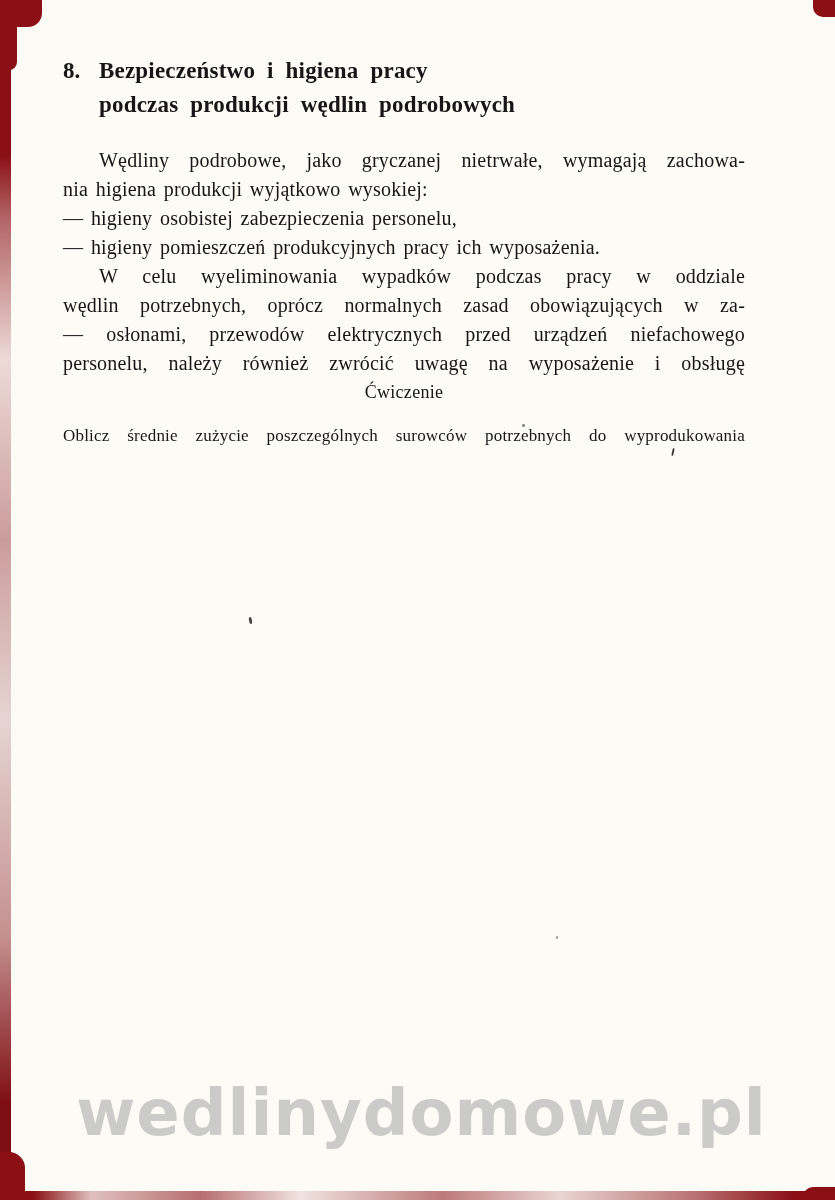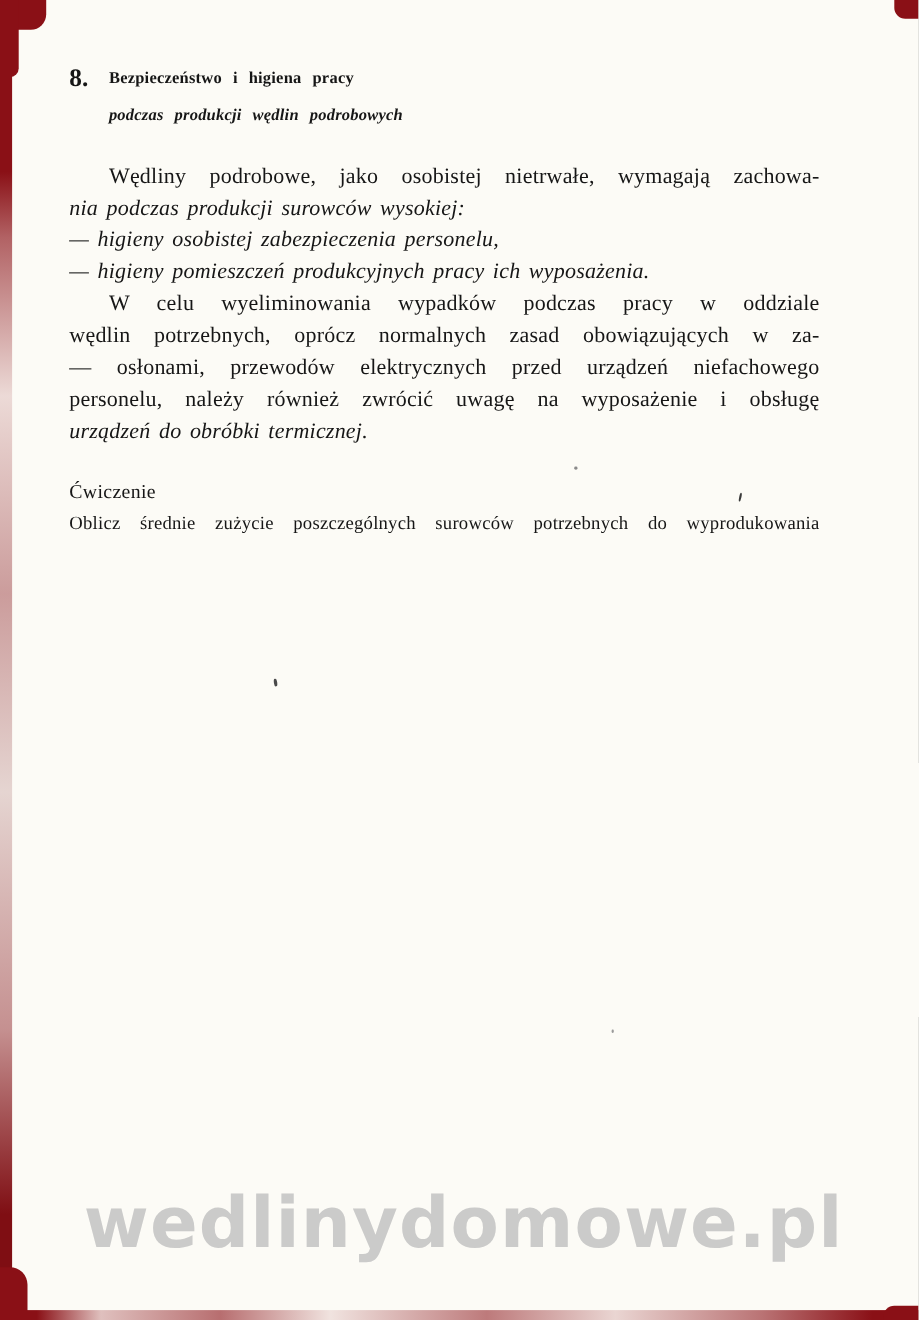--- a/index.html
+++ b/index.html
@@ -53,39 +53,39 @@
   .speck-3 { left:249px; top:617px; width:3px; height:7px; background:#4a4a4a; transform:rotate(-8deg); }
   .speck-4 { left:556px; top:936px; width:2px; height:3px; background:#9a9a9a; }
 
   
   .content { position:absolute; left:63px; top:54px; width:682px; }
 
   .tline {
     text-align:justify;
     text-align-last:justify;
   }
-  .tline-last { text-align-last:left;font-style:italic; }
+  .tline-last { text-align-last:left; }
 
   .heading { display:flex; margin-bottom:24px; }
   .hnum {
     width:36px; flex:0 0 36px;
     font-weight:bold; font-size:23px; line-height:34px;
   }
   .htext { flex:1; }
   .heading .tline, .heading .tline-last {
     text-align:right; text-align-last:left;
-    font-weight:bold; font-size:15px; line-height:34px;
+    font-weight:bold; font-size:23px; line-height:34px;
     word-spacing:6px; letter-spacing:.2px;
   }
 
   .para { font-size:20px; line-height:29px; word-spacing:2.5px; letter-spacing:.2px; margin:0; }
   .para-indent .tline:first-child { text-indent:36px; }
 
-  .exercise-label { margin-top:26px; font-size:18px; letter-spacing:.3px; }
-  .exercise-text { margin-top:2px; font-size:17px; line-height:24px; word-spacing:1.5px; letter-spacing:.2px; }
+  .exercise-label { font-size:18px; letter-spacing:.3px;text-align:center; }
+  .exercise-text { margin-top:17px; font-size:17px; line-height:24px; word-spacing:1.5px; letter-spacing:.2px; }
 
   
   .watermark {
     position:absolute; left:4px; width:100%; top:1076px;
     text-align:center;
     font-family:"DejaVu Sans", sans-serif;
     font-weight:bold;
     font-size:64px;
     color:#c3c3c3;
     opacity:.85;
@@ -114,38 +114,37 @@
 
     <div class="heading">
       <div class="hnum">8.</div>
       <div class="htext">
           <div class="tline">Bezpieczeństwo i higiena pracy</div>
           <div class="tline tline-last">podczas produkcji wędlin podrobowych</div>
         </div>
     </div>
 
     <div class="para para-indent">
-        <div class="tline">Wędliny podrobowe, jako osobistej nietrwałe, wymagają zachowa-</div>
-        <div class="tline tline-last">nia podczas produkcji surowców wysokiej:</div>
+        <div class="tline">Wędliny podrobowe, jako gryczanej nietrwałe, wymagają zachowa-</div>
+        <div class="tline tline-last">nia higiena produkcji wyjątkowo wysokiej:</div>
       </div>
 
     <div class="para">
         <div class="tline tline-last">— higieny osobistej zabezpieczenia personelu,</div>
       </div>
 
     <div class="para">
         <div class="tline tline-last">— higieny pomieszczeń produkcyjnych pracy ich wyposażenia.</div>
       </div>
 
     <div class="para para-indent">
         <div class="tline">W celu wyeliminowania wypadków podczas pracy w oddziale</div>
         <div class="tline">wędlin potrzebnych, oprócz normalnych zasad obowiązujących w za-</div>
         <div class="tline">— osłonami, przewodów elektrycznych przed urządzeń niefachowego</div>
         <div class="tline">personelu, należy również zwrócić uwagę na wyposażenie i obsługę</div>
-        <div class="tline tline-last">urządzeń do obróbki termicznej.</div>
       </div>
 
     <div class="para exercise-label">
       <span>Ćwiczenie</span>
     </div>
 
     <div class="para exercise-text">
         <div class="tline">Oblicz średnie zużycie poszczególnych surowców potrzebnych do wyprodukowania</div>
       </div>
 

